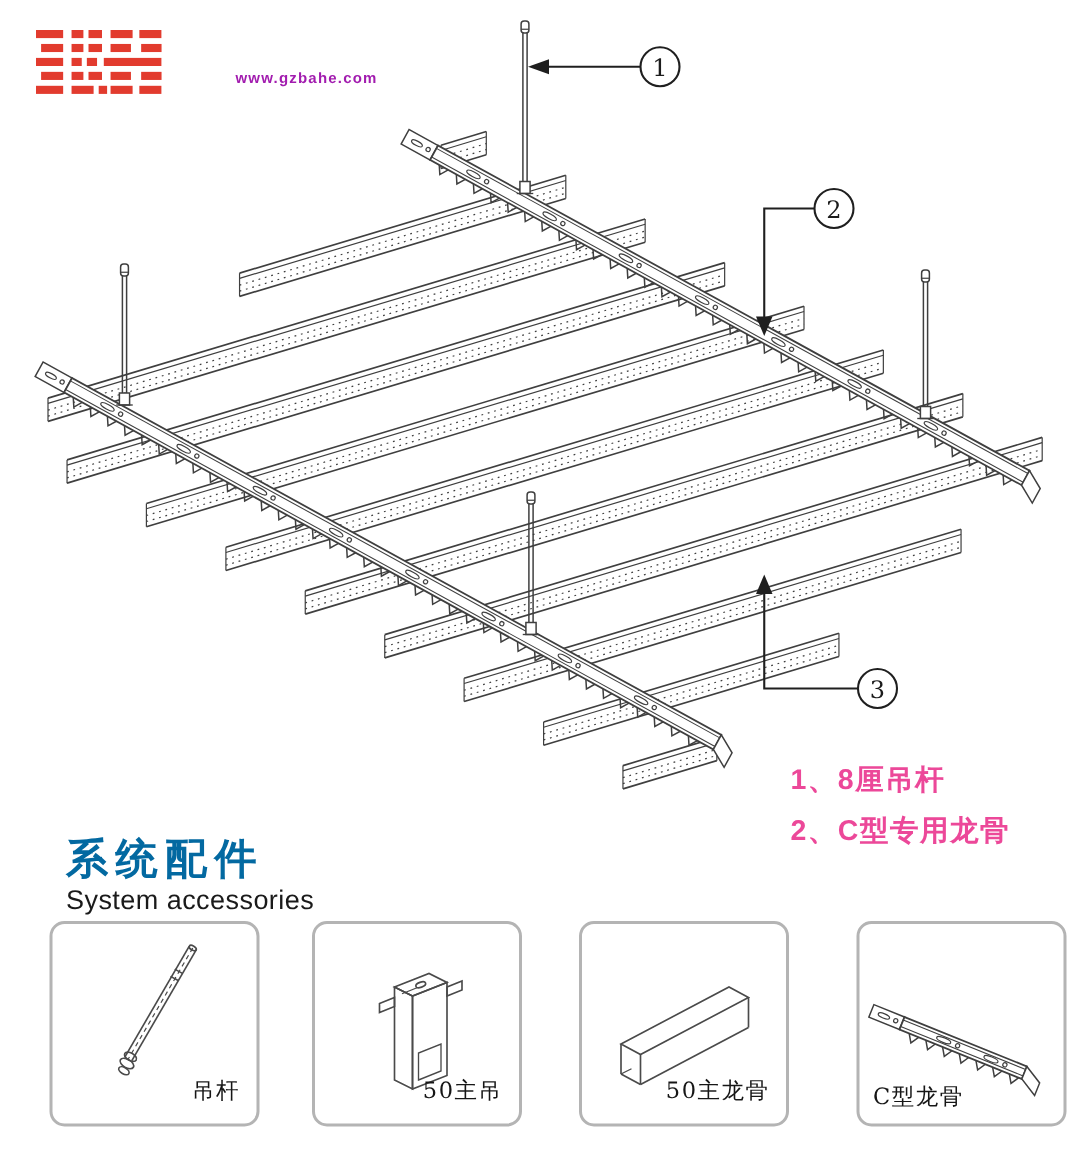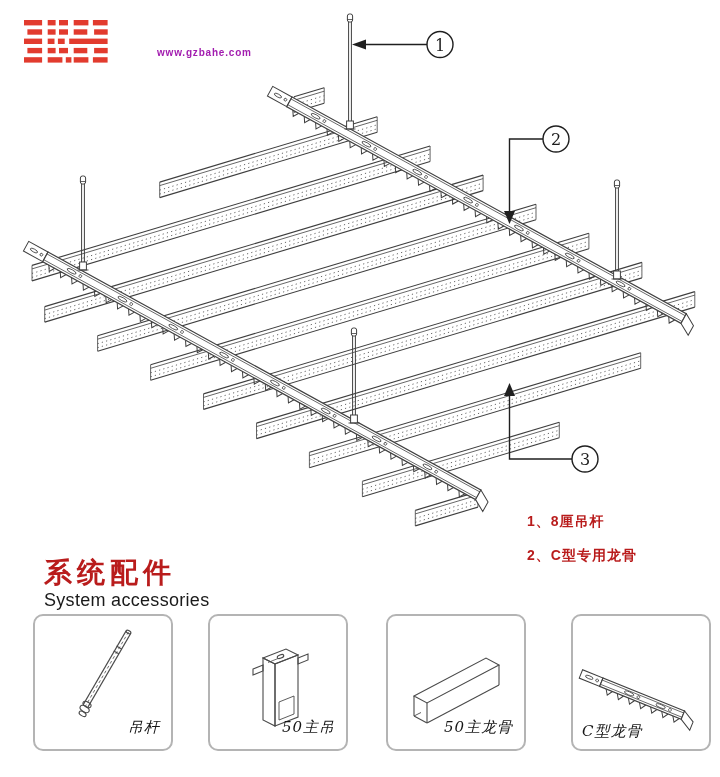--- a/index.html
+++ b/index.html
@@ -12,31 +12,31 @@
   #brand-cn{position:absolute;left:92px;top:8px;font-size:21px;font-weight:600;
             letter-spacing:2px;color:#151515;}
   #brand-reg{font-size:10px;vertical-align:8px;letter-spacing:0;}
   #brand-url{position:absolute;left:93px;top:33px;font-size:10px;font-weight:bold;
              letter-spacing:0.8px;color:#a21caf;margin-left:44px;}
   
   #diagram-svg{position:absolute;left:0;top:0;width:720px;height:560px;}
   text.callout-num{font-family:"DejaVu Serif","Liberation Serif",serif;font-size:16px;fill:#1c1c1c;}
   
   #legend{left:527px;top:509px;width:190px;}
-  .legend-line{font-size:14px;font-weight:600;letter-spacing:1px;color:#b91c1c;
+  .legend-line{font-size:19px;font-weight:600;letter-spacing:1px;color:#ec4899;
                line-height:24px;margin-bottom:10px;white-space:nowrap;}
   
-  #acc-title{left:44px;top:554px;font-size:28px;font-weight:bold;letter-spacing:5px;color:#b91c1c;}
+  #acc-title{left:44px;top:554px;font-size:28px;font-weight:bold;letter-spacing:5px;color:#0369a1;}
   #acc-subtitle{left:44px;top:590px;font-size:18px;font-weight:500;letter-spacing:0.3px;color:#1a1a1a;}
   .acc-box{position:absolute;top:614px;height:133px;width:136px;background:#fff;
            border:2px solid #b4b4b4;border-radius:10px;}
   #acc-box-1{left:33px;}  #acc-box-2{left:208px;} #acc-box-3{left:386px;} #acc-box-4{left:571px;}
   .acc-art{position:absolute;left:0;top:0;width:136px;height:133px;}
   .acc-label{position:absolute;font-size:15px;color:#161616;
-             font-family:"DejaVu Serif","Liberation Serif",serif;letter-spacing:1px;white-space:nowrap;font-style:italic;}
+             font-family:"DejaVu Serif","Liberation Serif",serif;letter-spacing:1px;white-space:nowrap;}
   .lbl-br{right:11px;bottom:12px;}
   .lbl-bl{left:9px;bottom:8px;}
 </style>
 </head>
 <body>
 
 <div id="logo" class="abs">
   <svg id="logo-mark" width="86" height="46" viewBox="0 0 86 46">
       <rect x="0.0" y="0" width="18.1" height="5.4" fill="#e23b2e"></rect>
       <rect x="23.7" y="0" width="7.9" height="5.4" fill="#e23b2e"></rect>

